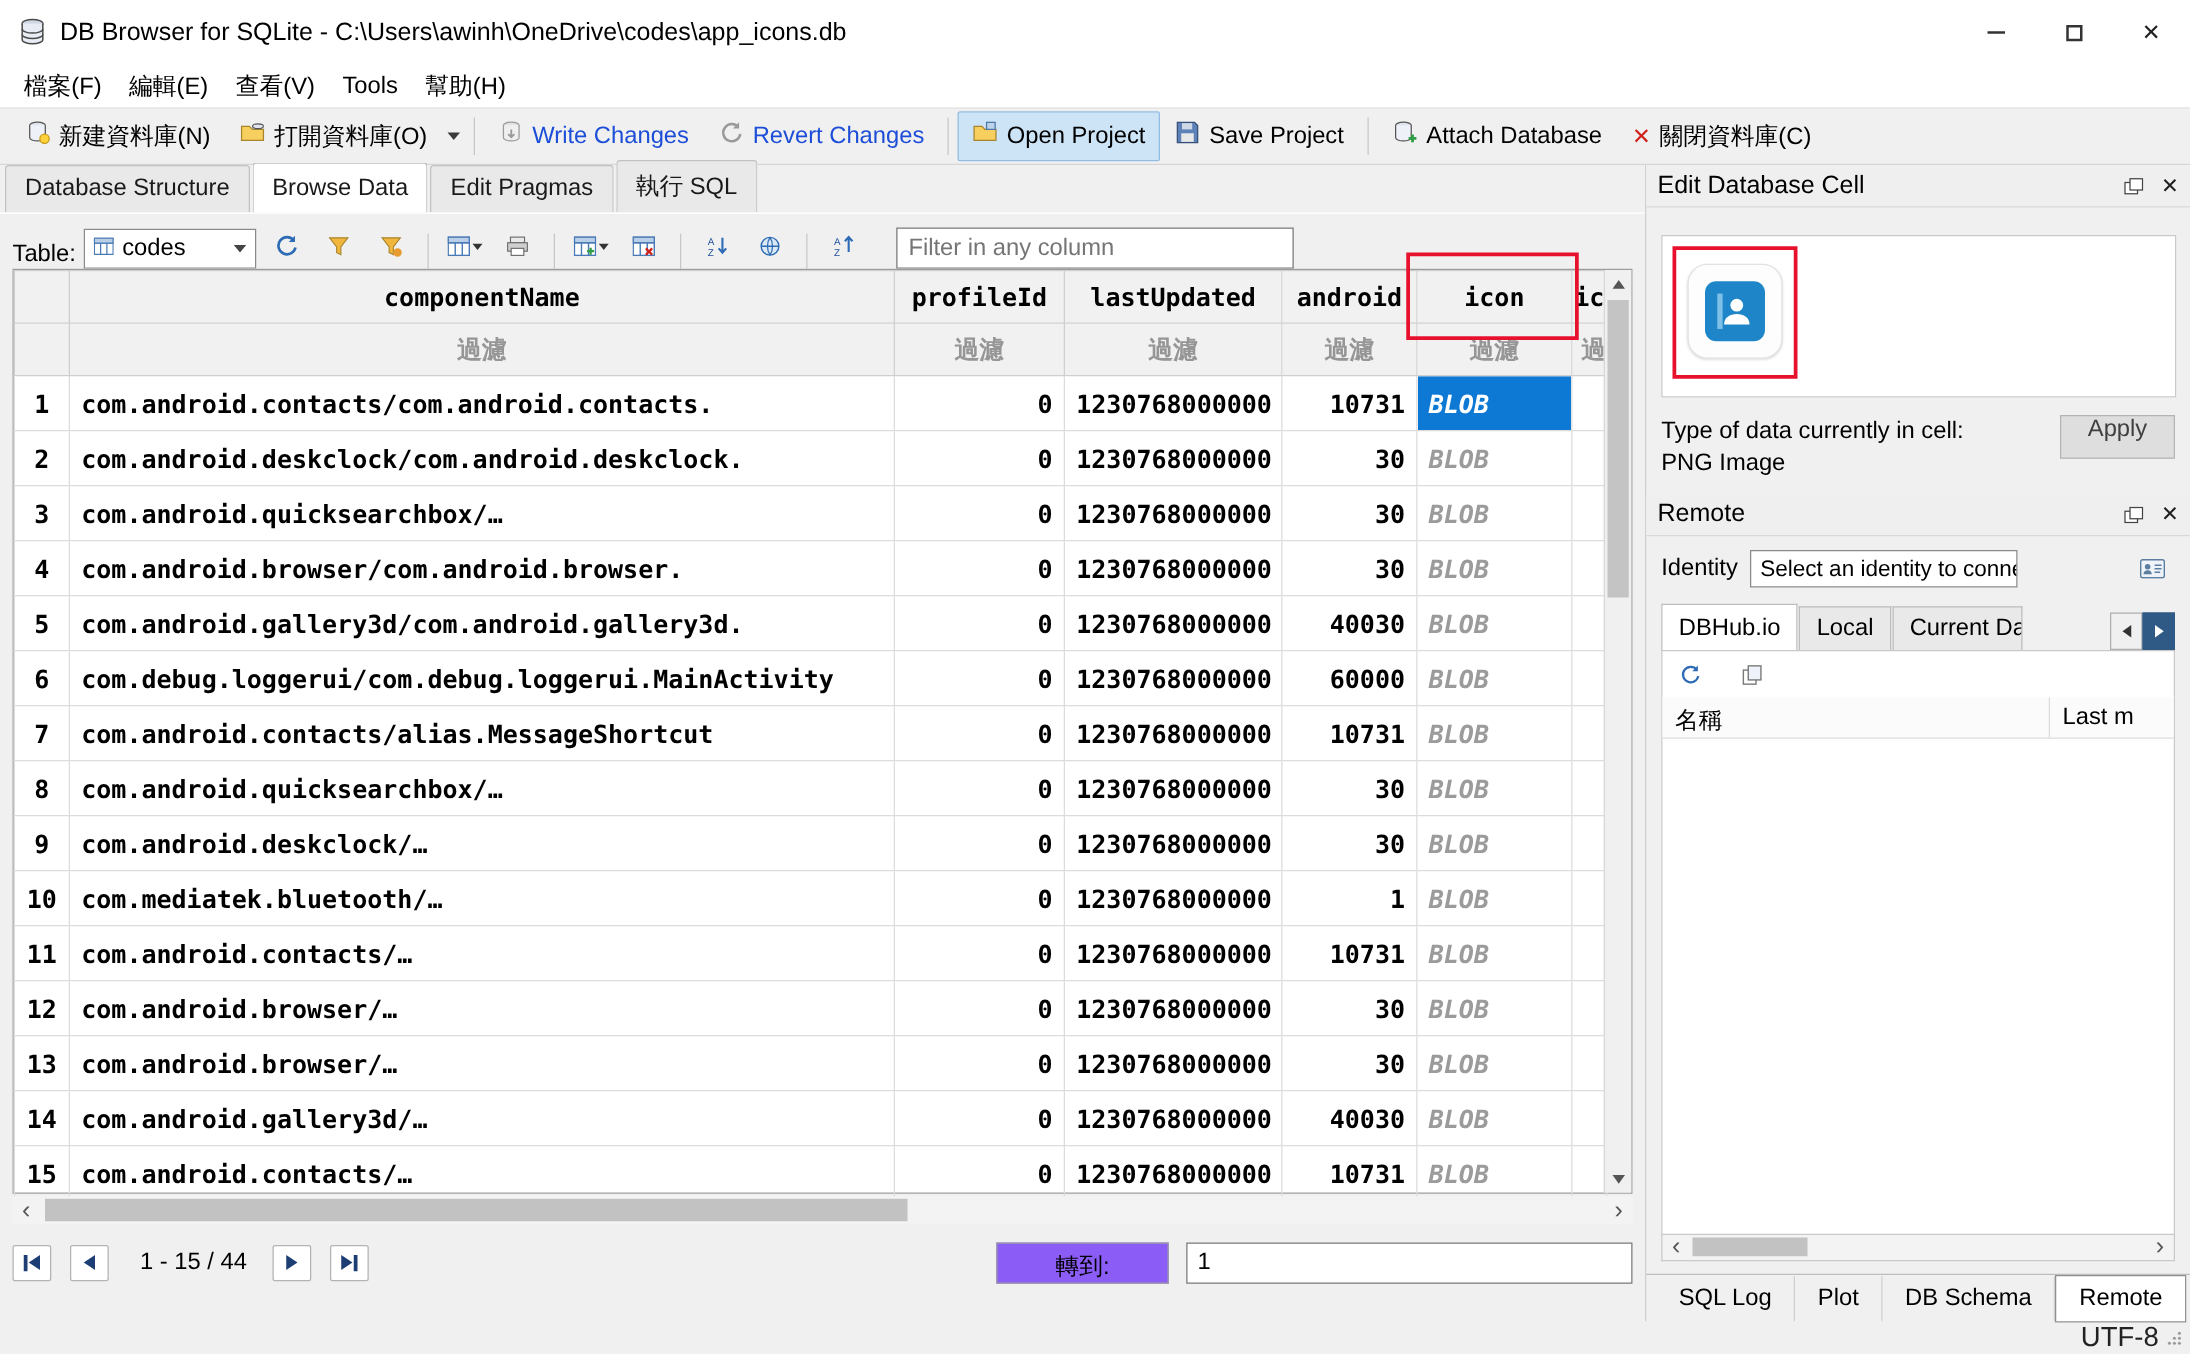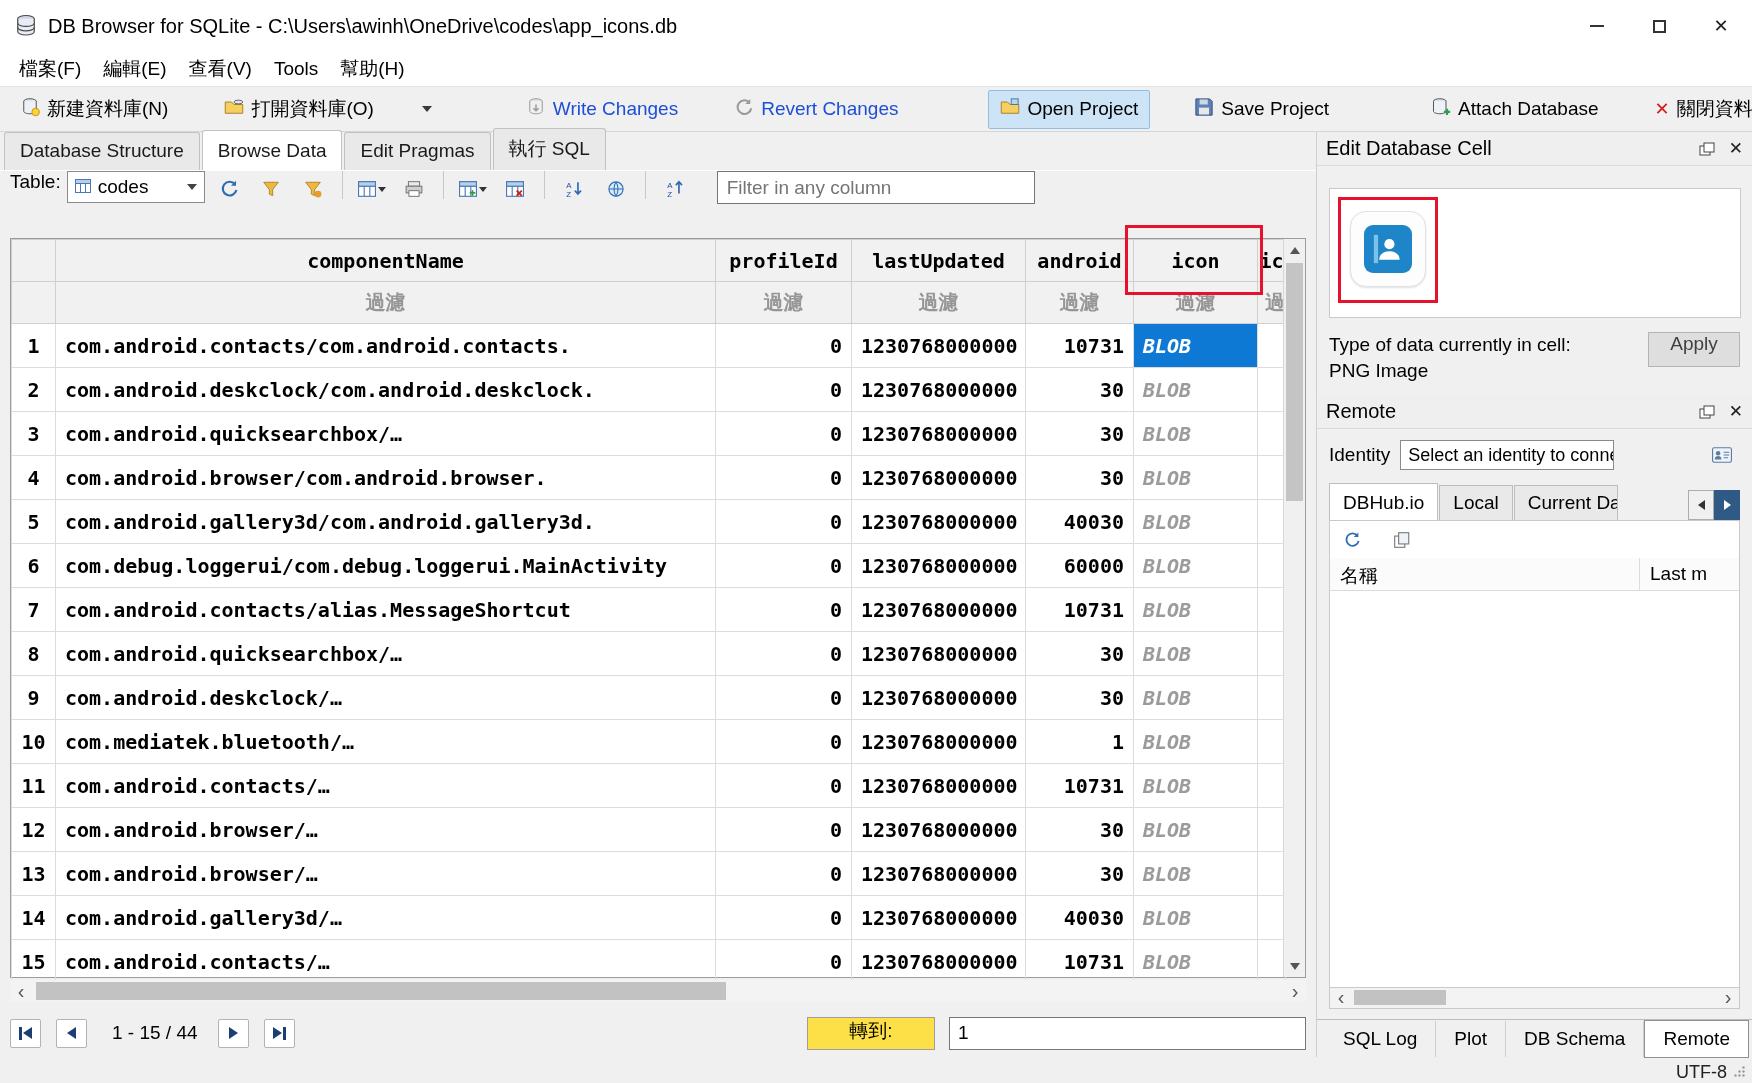--- a/index.html
+++ b/index.html
@@ -14,40 +14,40 @@
 .win-btn { width:62px; height:100%; display:flex; align-items:center; justify-content:center; color:#222; }
 .min-glyph { width:14px; height:2px; background:#333; display:inline-block; }
 .max-glyph { width:13px; height:13px; border:2px solid #333; display:inline-block; }
 .close-glyph { font-size:18px; }
 
 
 .menubar { height:34px; background:#fff; display:flex; align-items:center; padding:0 8px; }
 .menu-item { padding:4px 11px; }
 
 
-.toolbar { height:46px; background:#f0f0f0; border-top:1px solid #e3e3e3; border-bottom:1px solid #d6d6d6; display:flex; align-items:center; padding:0 8px;gap:32px; }
+.toolbar { height:46px; background:#f0f0f0; border-top:1px solid #e3e3e3; border-bottom:1px solid #d6d6d6; display:flex; align-items:center; padding:0 8px; }
 .tb-btn { display:flex; align-items:center; gap:7px; padding:6px 11px; white-space:nowrap; border:1px solid transparent; border-radius:2px; }
 .tb-btn.disabled { color:#1d4ed8; }
 .tb-btn.active { background:#cde4f7; border-color:#92bde2; }
 .tb-sep { width:1px; height:30px; background:#c7c7c7; margin:0 7px; }
 .dd-arrow { width:0; height:0; border-left:5px solid transparent; border-right:5px solid transparent; border-top:6px solid #3a3a3a; margin:0 4px; }
 .red-x { color:#d0211c; font-weight:bold; font-size:18px; }
 
 
 .main { display:flex; height:925px; }
 .left { width:1316px; display:flex; flex-direction:column; }
 .right { width:436px; border-left:1px solid #cfcfcf; display:flex; flex-direction:column; background:#f0f0f0; }
 
 
 .tabbar { height:38px; display:flex; align-items:flex-end; padding-left:4px;text-align:right; }
 .tab { padding:7px 15px 8px; background:#e9e9e9; border:1px solid #c2c2c2; border-bottom:none; margin-right:2px; border-radius:3px 3px 0 0; color:#1a1a1a; }
 .tab.active { background:#fff; padding-top:9px; }
 
 
-.controls { height:68px; display:flex; align-items:flex-start; gap:6px; padding:0 10px; background:#f0f0f0; border-top:1px solid #fff; }
+.controls { height:45px; display:flex; align-items:flex-end; gap:6px; padding:0 10px; background:#f0f0f0; border-top:1px solid #fff; }
 .table-combo { display:flex; align-items:center; gap:7px; background:#fff; border:1px solid #8a8a8a; height:32px; width:138px; padding:0 7px; }
 .combo-arrow { margin-left:auto; width:0; height:0; border-left:5px solid transparent; border-right:5px solid transparent; border-top:6px solid #444; }
 .ctl-btn { width:36px; height:36px; display:flex; align-items:center; justify-content:center; gap:2px; }
 .ctl-sep { width:1px; height:28px; background:#c7c7c7; margin:0 5px; }
 .mini-dd { width:0; height:0; border-left:4px solid transparent; border-right:4px solid transparent; border-top:5px solid #333; }
 .filter-input { margin-left:18px; width:318px; height:33px; border:1px solid #767676; background:#fff; padding:0 9px; font-size:19px; font-family:inherit; }
 
 
 .grid-wrap { position:relative; margin-left:10px; width:1296px; height:740px; border:1px solid #9c9c9c; background:#fff; }
 table.grid { border-collapse:collapse; table-layout:fixed; width:1274px; font-family:"DejaVu Sans Mono","Liberation Mono",monospace; }
@@ -71,21 +71,21 @@
 .hs-btn { position:absolute; top:0; width:22px; height:22px; display:flex; align-items:center; justify-content:center; color:#555; font-size:20px; }
 .hs-thumb { position:absolute; left:26px; top:2px; height:18px; width:690px; background:#c2c2c2; }
 
 
 .bottom-row { margin:14px 10px 0 10px; display:flex; align-items:center; height:34px;gap:10px; }
 .pg-btn { width:31px; height:29px; background:#fff; border:1px solid #b3b3b3; border-radius:2px; display:flex; align-items:center; justify-content:center; gap:1px; margin-right:5px; }
 .tri-r { width:0; height:0; border-top:6px solid transparent; border-bottom:6px solid transparent; border-left:9px solid #1c3e74; }
 .tri-l { width:0; height:0; border-top:6px solid transparent; border-bottom:6px solid transparent; border-right:9px solid #1c3e74; }
 .bar-v { width:3px; height:13px; background:#1c3e74; }
 .pg-text { margin:0 10px; }
-.goto-btn { margin-left:auto; width:128px; height:33px; background:#fde047; border:1px solid #9e9e9e; display:flex; align-items:flex-start; justify-content:center; }
+.goto-btn { margin-left:auto; width:138px; height:33px; background:#8b5cf6; border:1px solid #9e9e9e; display:flex; align-items:flex-end; justify-content:center; }
 .goto-input { width:357px; height:33px; border:1px solid #767676; margin-left:4px; padding:0 8px; font-size:19px; font-family:inherit; }
 
 
 .panel-hdr { height:34px; background:#efefef; border-bottom:1px solid #d9d9d9; display:flex; align-items:center; padding:0 9px; font-size:20px; }
 .hdr-icons { margin-left:auto; display:flex; align-items:center; gap:14px; }
 .float-ico { display:flex; }
 .close-ico { font-size:17px; color:#222; }
 
 .edit-content { padding:10px 12px 12px; }
 .mode-row { display:flex; align-items:center; gap:8px; }
@@ -130,21 +130,21 @@
 .rt-h-cell.first { width:310px; border-right:1px solid #dcdcdc; }
 .rt-body { flex:1; }
 .remote-hscroll { height:21px; background:#f3f3f3; position:relative; border:1px solid #c9c9c9; border-top:none; margin-bottom:10px; }
 .r-hs-thumb { position:absolute; left:24px; top:2px; height:15px; width:92px; background:#c2c2c2; }
 
 
 .dock-tabs { height:38px; display:flex; align-items:center; border-top:1px solid #bdbdbd; padding-left:8px; }
 .dock-tab { padding:7px 18px; border-right:1px solid #cfcfcf; white-space:nowrap; }
 .dock-tab:last-child { border-right:none; }
 .dock-tab.active { background:#fff; border:1px solid #909090; }
-.statusbar { height:26px; background:#f0f0f0; display:flex; align-items:flex-end; justify-content:flex-end; gap:6px; padding-right:6px; font-size:18px; color:#222; }
+.statusbar { height:26px; background:#f0f0f0; display:flex; align-items:center; justify-content:flex-end; gap:6px; padding-right:6px; font-size:22px; color:#222; }
 </style>
 </head>
 <body>
 
 <div class="titlebar">
   <span class="app-ico">
     <svg width="24" height="24" viewBox="0 0 16 16">
         <ellipse cx="8" cy="3.2" rx="5.5" ry="2.2" fill="#cfd6e4" stroke="#4a4a4a" stroke-width="0.8"></ellipse>
         <path d="M2.5 3.2v8.6c0 1.2 2.5 2.2 5.5 2.2s5.5-1 5.5-2.2V3.2" fill="#e8ecf4" stroke="#4a4a4a" stroke-width="0.8"></path>
         <path d="M2.5 6.1c0 1.2 2.5 2.2 5.5 2.2s5.5-1 5.5-2.2M2.5 9c0 1.2 2.5 2.2 5.5 2.2s5.5-1 5.5-2.2" fill="none" stroke="#4a4a4a" stroke-width="0.8"></path>

